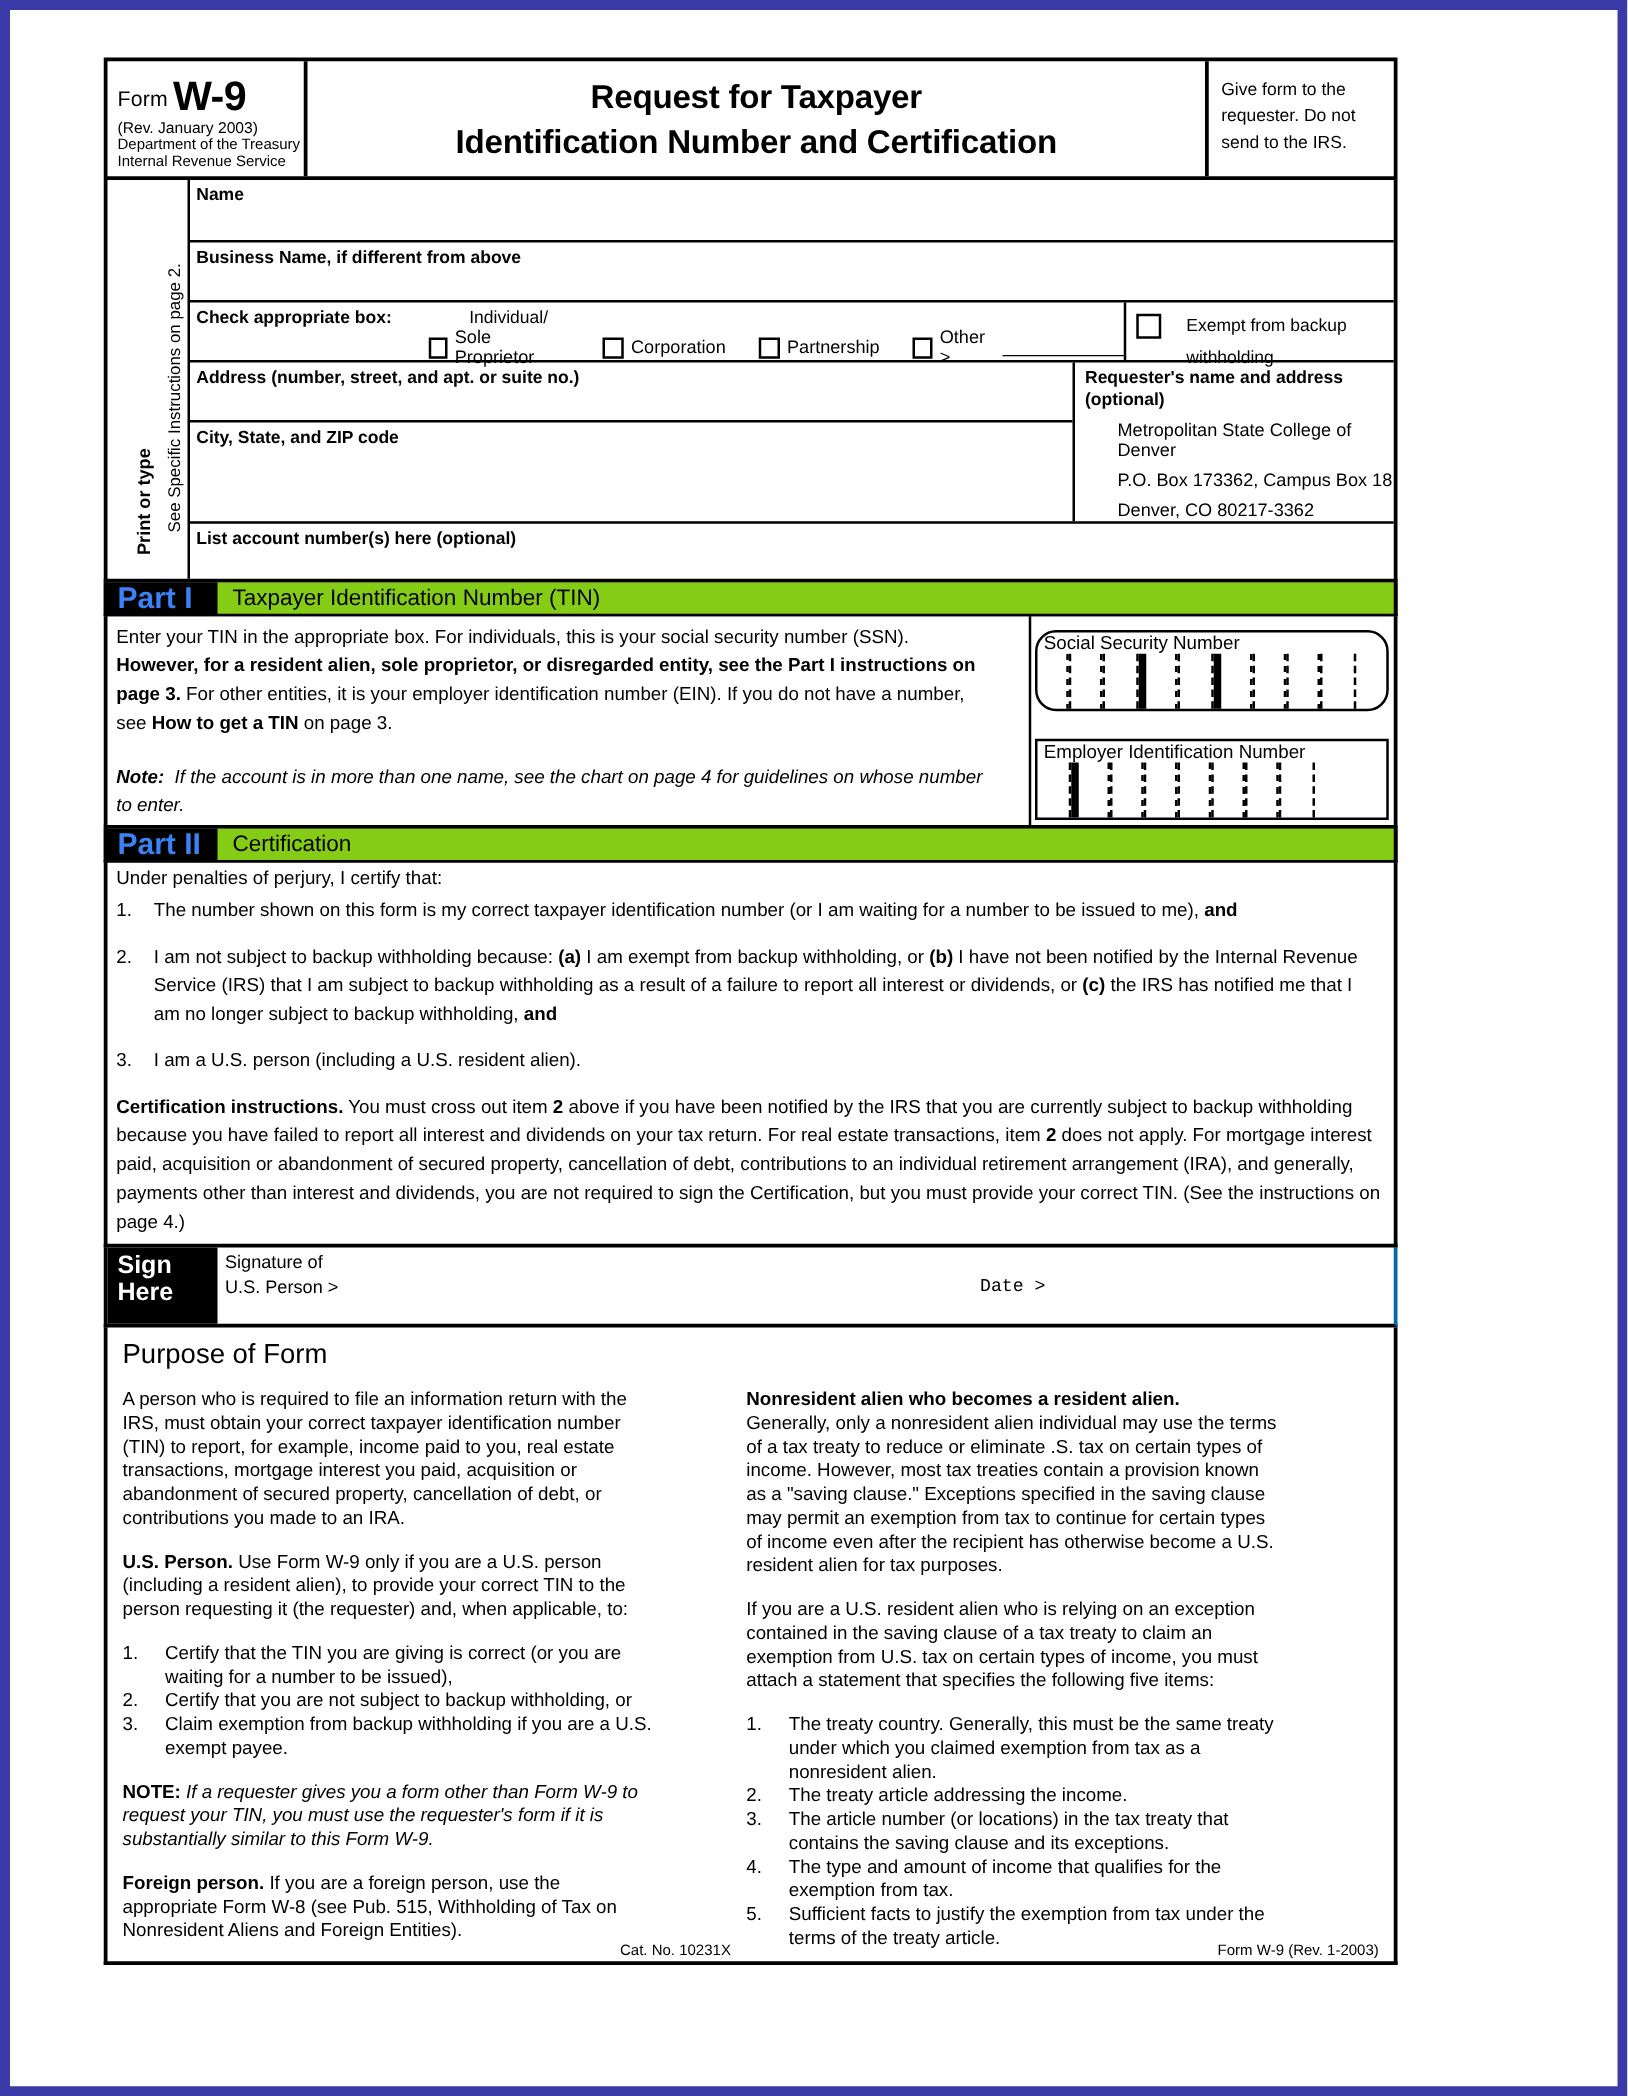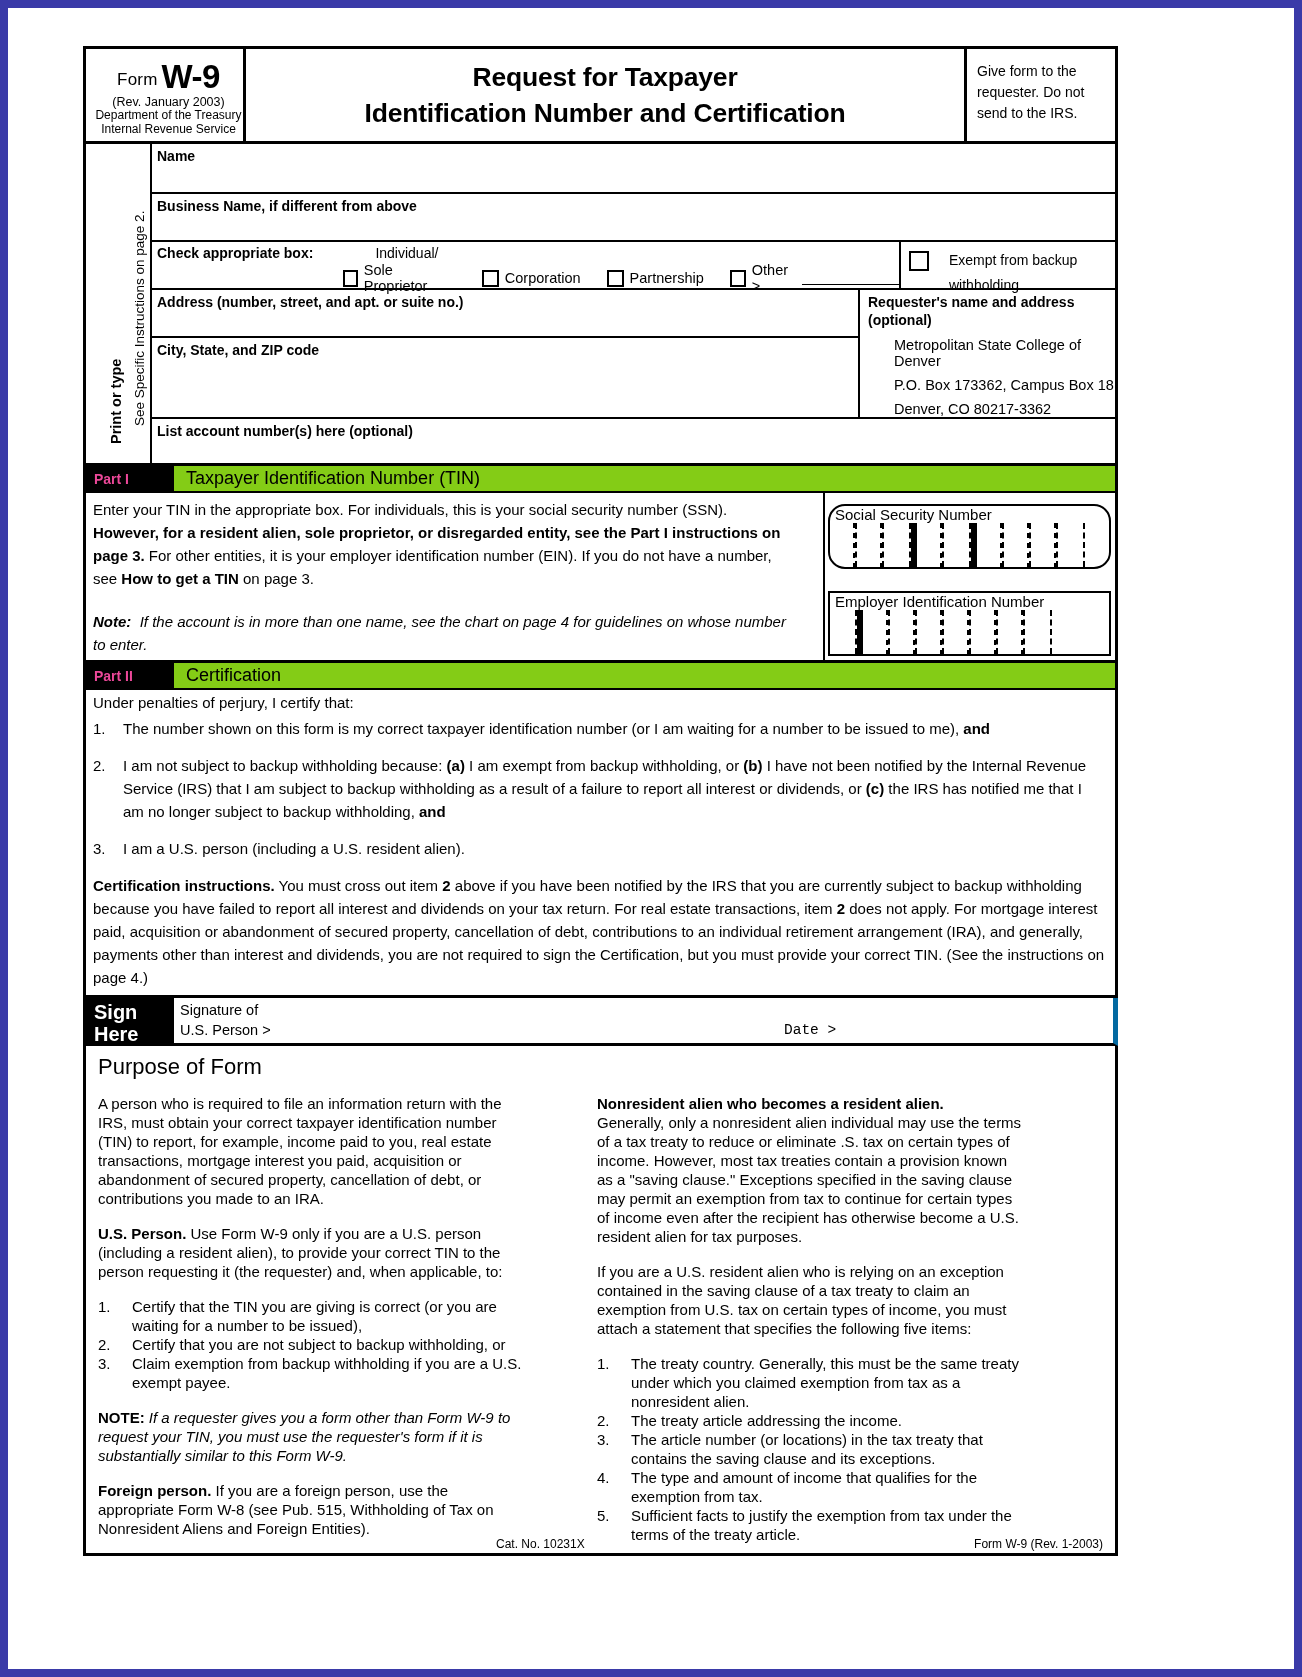--- a/index.html
+++ b/index.html
@@ -33,21 +33,20 @@
     display: flex;
     height: 98px;
     border: 3px solid #000;
     border-bottom: 3px solid #000;
   }
   #hdr-left {
     width: 160px;
     border-right: 3px solid #000;
     padding: 6px 0 0 8px;
     position: relative;
-    text-align: center;
   }
   .formword { font-size: 17px; letter-spacing: .2px; }
   .w9 { font-size: 33px; font-weight: bold; letter-spacing: -.5px; margin-left: 4px;
         position: relative; top: 3px; }
   .revline { font-size: 12.5px; margin-top: 2px; }
   .deptline { font-size: 12px; line-height: 13.5px; }
 
   #hdr-mid {
     flex: 1;
     display: flex; flex-direction: column;
@@ -133,21 +132,21 @@
   .partbar {
     display: flex; align-items: stretch;
     height: 27px;
     border-left: 3px solid #000;
     border-right: 3px solid #000;
     border-bottom: 2.5px solid #000;
     background: #000;
   }
   .partbar .pnum {
     width: 88px;
-    color: #ec4899; font-weight: bold; font-size: 14px;
+    color: #3b82f6; font-weight: bold; font-size: 24px;
     padding-left: 8px; display: flex; align-items: center;
     background: #000;
   }
   .partbar .ptitle {
     flex: 1; background: #84cc16;
     font-weight: normal; font-size: 18px;
     padding-left: 12px; display: flex; align-items: center;
   }
 
   
@@ -187,23 +186,23 @@
   #p2 .intro { font-size: 15px; margin: 0 0 6px 0; }
   .numitem { display: flex; margin-bottom: 14px; font-size: 15px; line-height: 23px; }
   .numitem .n { width: 30px; flex: none; }
   .numitem .bdy { flex: 1; }
   .certinstr { font-size: 15px; line-height: 23px; margin: 0; }
 
   
   #signrow {
     display: flex;
     border-left: 3px solid #000;
-    border-right: 5px solid #0369a1;
-    border-bottom: 3px solid #000;
-    height: 48px;
+    border-right: 3px solid #0369a1;
+    border-bottom: 3px solid #000;
+    height: 64px;
   }
   #signlabel {
     width: 88px; background: #000; color: #fff;
     font-weight: bold; font-size: 20px; line-height: 22px;
     padding: 3px 0 0 8px;
   }
   #signfields { flex: 1; display: flex; padding: 2px 0 0 6px; position: relative; }
   .sigtxt { font-size: 14.5px; line-height: 20px; }
   .datetxt { position: absolute; left: 610px; top: 24px; font-size: 14.5px; font-family: Liberation Mono, monospace; }
 

